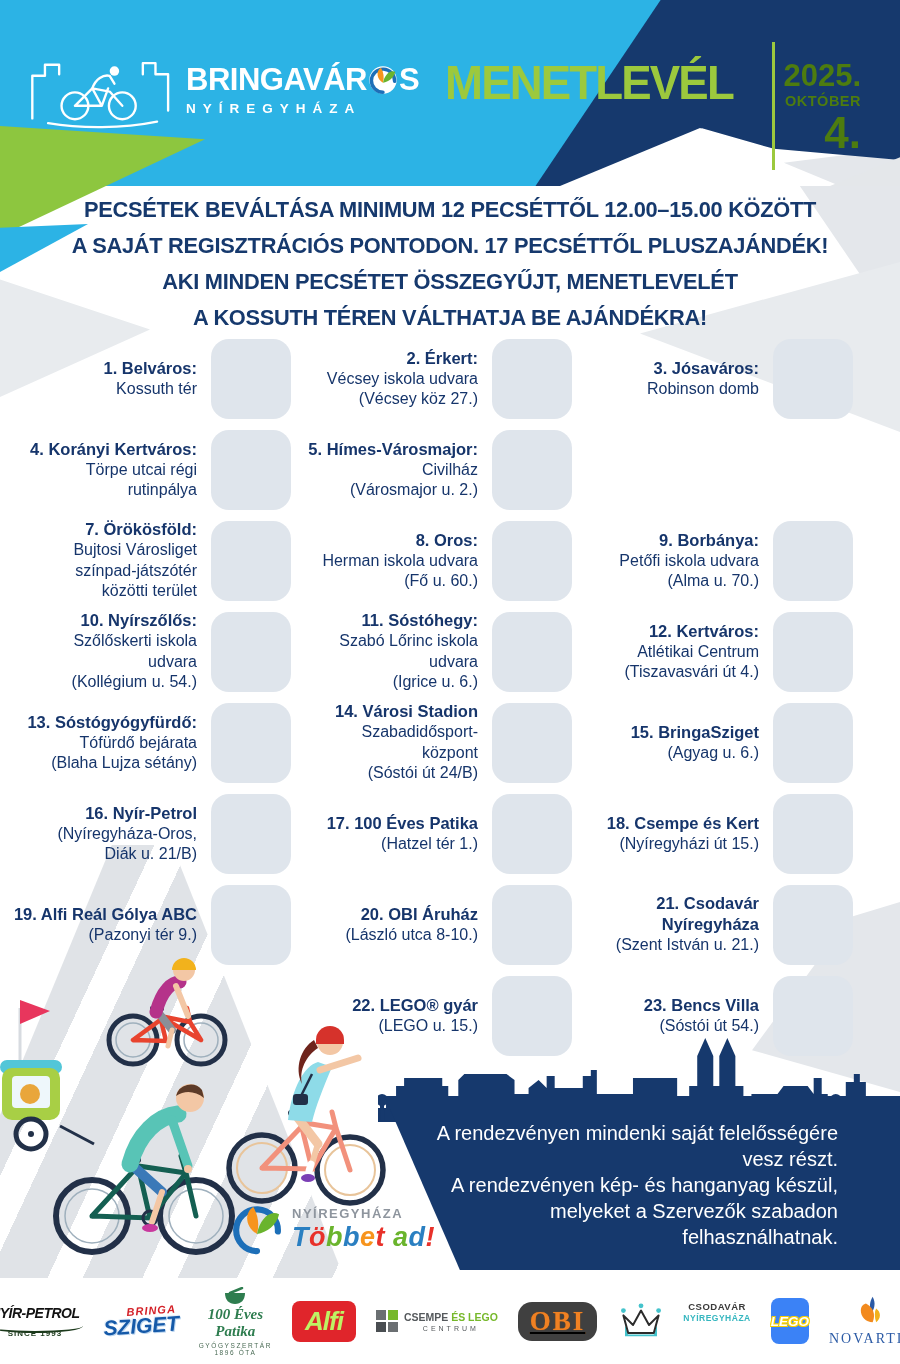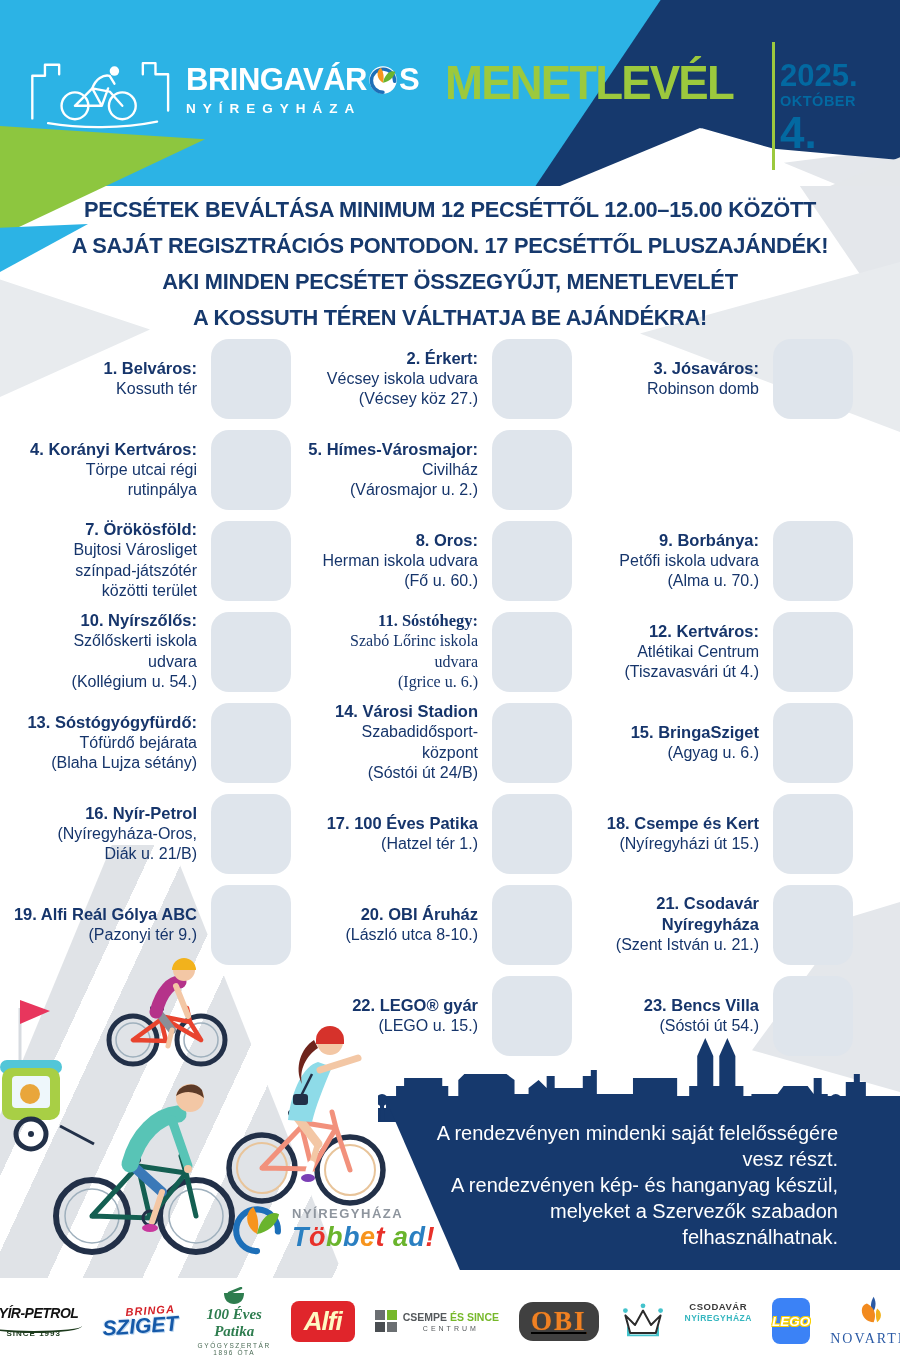--- a/index.html
+++ b/index.html
@@ -43,22 +43,22 @@
   .brand-art { width:150px; height:88px; }
   .brand-text {}
   .brand-title { display:flex; align-items:center; color:#ffffff; font-weight:bold;
     font-size:31px; letter-spacing:-0.5px; line-height:1; }
   .brand-title .flower { width:30px; height:30px; margin:0 1px; }
   .brand-sub { color:#ffffff; font-size:13.5px; font-weight:bold; letter-spacing:7px; margin-top:6px; }
   .menet { position:absolute; left:404px; top:54px; width:370px; text-align:center;
     color:#9cc93d; font-weight:bold; font-size:49px; letter-spacing:-2px;
     transform:scaleX(0.93); transform-origin:center; z-index:4; }
   .hdr-line { position:absolute; left:772px; top:42px; width:3px; height:128px; background:#9cc93d; z-index:4; }
-  .hdr-date { position:absolute; left:780px; top:60px; width:100px; text-align:left;
-    color:#0369a1; z-index:4; line-height:1; }
+  .hdr-date { position:absolute; left:761px; top:60px; width:100px; text-align:right;
+    color:#4d7c0f; z-index:4; line-height:1; }
   .hdr-year { font-size:31px; font-weight:bold; }
   .hdr-month { font-size:14.5px; font-weight:bold; letter-spacing:0.5px; margin-top:3px; }
   .hdr-day { font-size:44px; font-weight:bold; margin-top:2px; }
   
   .promo { position:absolute; left:0; top:192px; width:900px; text-align:center;
     color:#16396d; font-weight:bold; font-size:22.5px; line-height:36px;
     letter-spacing:-0.3px; transform:scaleX(0.97); z-index:2; }
   
   .grid { position:absolute; left:10px; top:333px; width:843px; height:728px;
     display:grid; grid-template-columns:repeat(3,281px); grid-template-rows:repeat(8,91px); z-index:2; }
@@ -91,21 +91,21 @@
   .sp-nyirpetrol .np-since { font-size:8px; font-weight:bold; color:#1c3a1c; letter-spacing:1px; margin-top:-6px; }
   .sp-bringa { transform:rotate(-4deg); }
   .sp-bringa .bs-top { font-size:11px; font-weight:bold; font-style:italic; color:#d42027; letter-spacing:1px; margin-left:22px; }
   .sp-bringa .bs-bot { font-size:21px; font-weight:bold; font-style:italic; color:#1559a8;
     text-shadow:1px 1px 0 #b9d4ef, -1px -1px 0 #e8f1fa; margin-top:-3px; }
   .sp-patika .pk-name { font-family:"Liberation Serif", serif; font-style:italic; font-weight:bold;
     font-size:15px; color:#2e7d4f; }
   .sp-patika .pk-sub { font-size:6.5px; letter-spacing:1.6px; color:#4a6b55; margin-top:2px; }
   .sp-patika svg { display:block; margin:0 auto 1px; }
   .sp-alfi { background:#e0252b; border-radius:8px; padding:5px 13px; }
-  .sp-alfi .alfi-txt { color:#fef9c3; font-size:26px; font-weight:bold; font-style:italic; letter-spacing:-1px;text-align:center; }
+  .sp-alfi .alfi-txt { color:#bef264; font-size:26px; font-weight:bold; font-style:italic; letter-spacing:-1px;text-align:center; }
   .sp-csempe { display:flex; align-items:center; gap:6px; }
   .sq-grid { display:grid; grid-template-columns:10px 10px; grid-auto-rows:10px; gap:2px; }
   .sq { background:#6b6f72; } .sq.g { background:#76b82a; } .sq.t { background:#4a4e52; }
   .cs-line1 { font-size:10.5px; font-weight:bold; color:#55595c; white-space:nowrap; }
   .cs-line1 .green { color:#76b82a; }
   .cs-line2 { font-size:7px; letter-spacing:3px; color:#55595c; margin-top:2px; }
   .sp-obi { background:#404040; border-radius:14px; padding:4px 12px;text-decoration:underline; }
   .sp-obi .obi-txt { font-family:"Liberation Serif", serif; font-size:27px; font-weight:bold;
     color:#f08123; letter-spacing:2px; text-shadow:0 0 1px #b05c10; }
   .sp-csodavar { display:flex; align-items:flex-start; gap:18px; }
@@ -245,21 +245,21 @@
     </div>
       <div class="loc-cell" style="grid-area: 4 / 1;">
       <div class="loc-text">
           <div class="loc-name">10. Nyírszőlős:</div>
           <div class="loc-detail">Szőlőskerti iskola</div>
           <div class="loc-detail">udvara</div>
           <div class="loc-detail">(Kollégium u. 54.)</div>
         </div>
       <div class="stamp-box"></div>
     </div>
-      <div class="loc-cell" style="grid-area: 4 / 2; font-family: Liberation Serif, serif;">
+      <div class="loc-cell" style="grid-area: 4 / 2;">
       <div class="loc-text">
           <div class="loc-name">11. Sóstóhegy:</div>
           <div class="loc-detail">Szabó Lőrinc iskola</div>
           <div class="loc-detail">udvara</div>
           <div class="loc-detail">(Igrice u. 6.)</div>
         </div>
       <div class="stamp-box"></div>
     </div>
       <div class="loc-cell" style="grid-area: 4 / 3;">
       <div class="loc-text">
@@ -471,21 +471,21 @@
     <div class="sp sp-csempe">
       <div class="sq-grid">
         <div class="sq"></div>
           <div class="sq g"></div>
           <div class="sq t"></div>
           <div class="sq"></div>
       </div>
       <div>
         <div class="cs-line1">
           <span>CSEMPE</span>
-          <span class="green">ÉS SINCE</span>
+          <span class="green">ÉS LEGO</span>
         </div>
         <div class="cs-line2">CENTRUM</div>
       </div>
     </div>
     <div class="sp sp-obi">
       <div class="obi-txt">OBI</div>
     </div>
     <div class="sp sp-csodavar">
       <svg width="48" height="40" viewBox="0 0 60 50">
         <path d="M10,30 L14,42 L46,42 L50,30 L50,44 L10,44 Z" fill="#44c3cc"></path>

